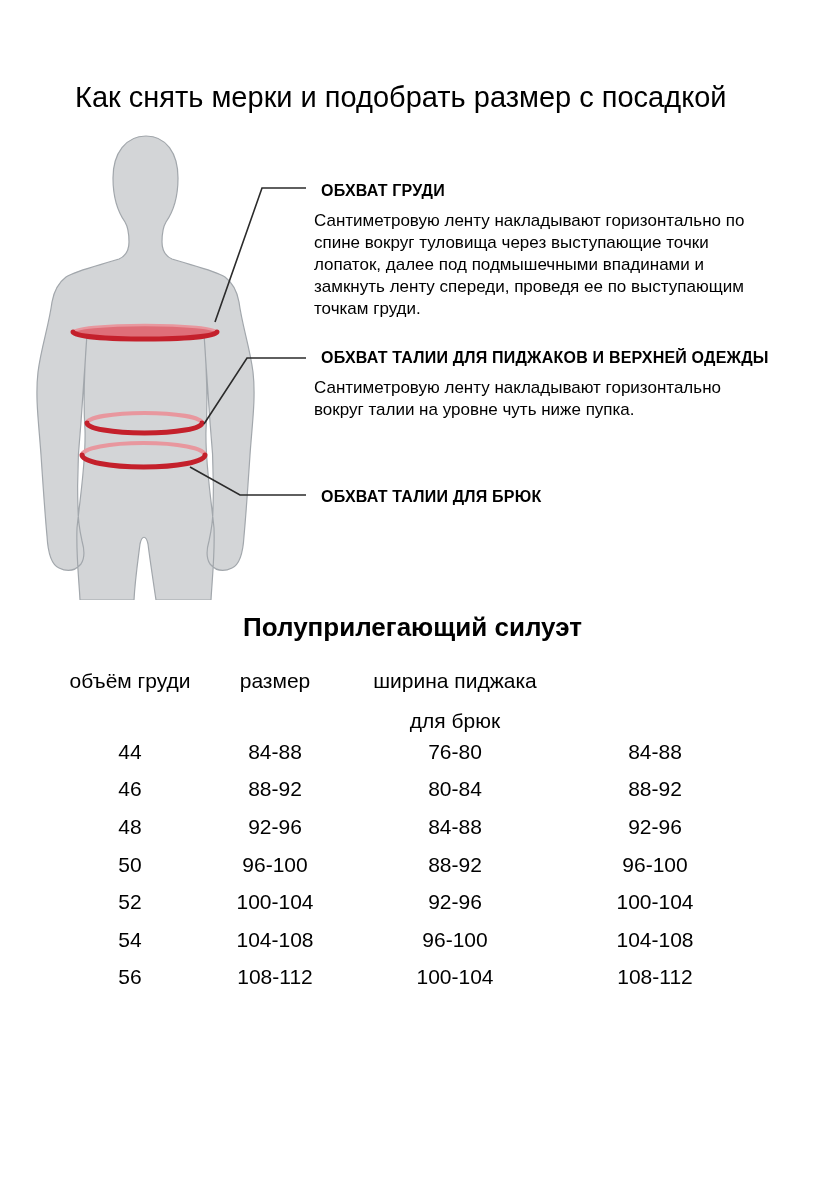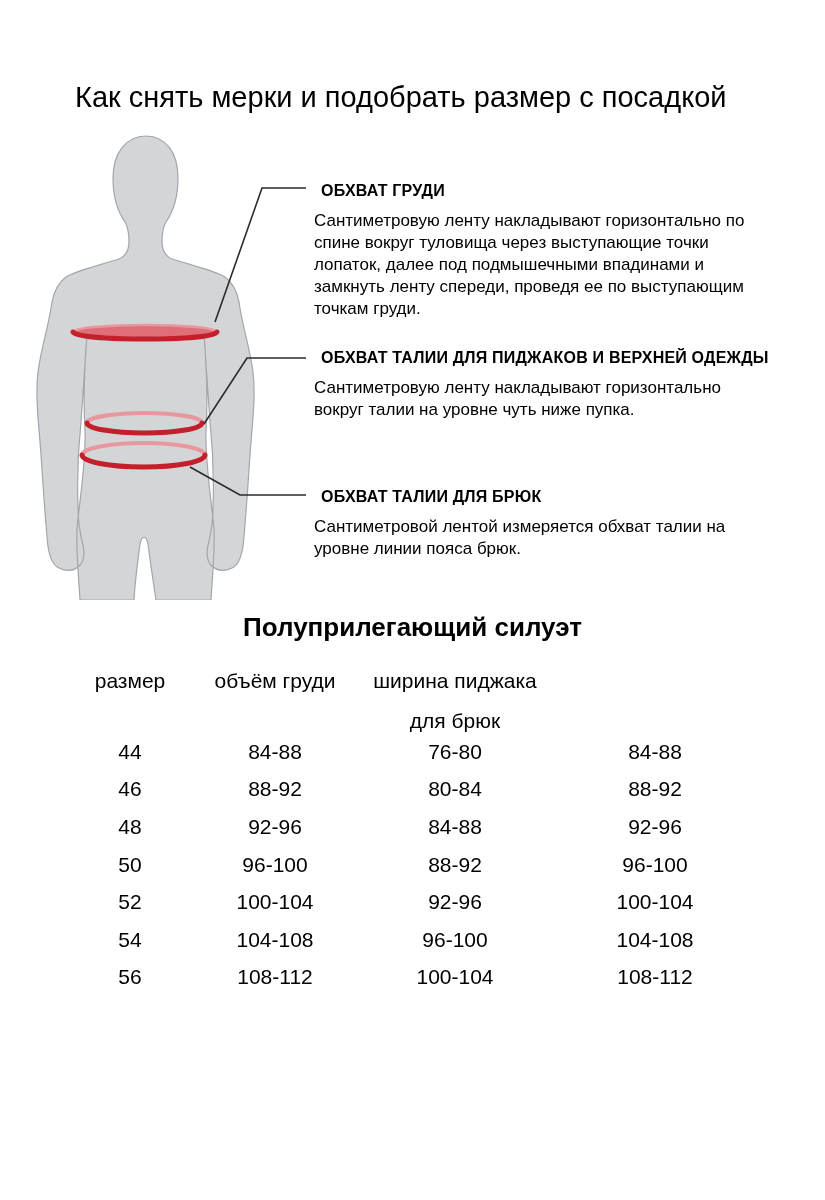--- a/index.html
+++ b/index.html
@@ -141,29 +141,28 @@
     <div class="m-desc">Сантиметровую ленту накладывают горизонтально по спине вокруг туловища через выступающие точки лопаток, далее под подмышечными впадинами и замкнуть ленту спереди, проведя ее по выступающим точкам груди.</div>
   </div>
 
   <div class="m-section s2">
     <div class="m-heading">ОБХВАТ ТАЛИИ ДЛЯ ПИДЖАКОВ И ВЕРХНЕЙ ОДЕЖДЫ</div>
     <div class="m-desc">Сантиметровую ленту накладывают горизонтально вокруг талии на уровне чуть ниже пупка.</div>
   </div>
 
   <div class="m-section s3">
     <div class="m-heading">ОБХВАТ ТАЛИИ ДЛЯ БРЮК</div>
-    <div class="m-desc">Сантиметровой лентой измеряется обхват талии на уровне линии пояса брюк.</div>
   </div>
 
   <div class="table-title">Полуприлегающий силуэт</div>
 
   <div class="size-table">
     <div class="thead-line">
+      <div class="tcell">объём груди</div>
       <div class="tcell">размер</div>
-      <div class="tcell">объём груди</div>
       <div class="tcell">ширина пиджака</div>
     </div>
     <div class="thead-line">
       <div class="tcell"></div>
       <div class="tcell"></div>
       <div class="tcell">для брюк</div>
     </div>
     <div class="trows">
   <div class="trow">
     <div class="tcell">44</div>

